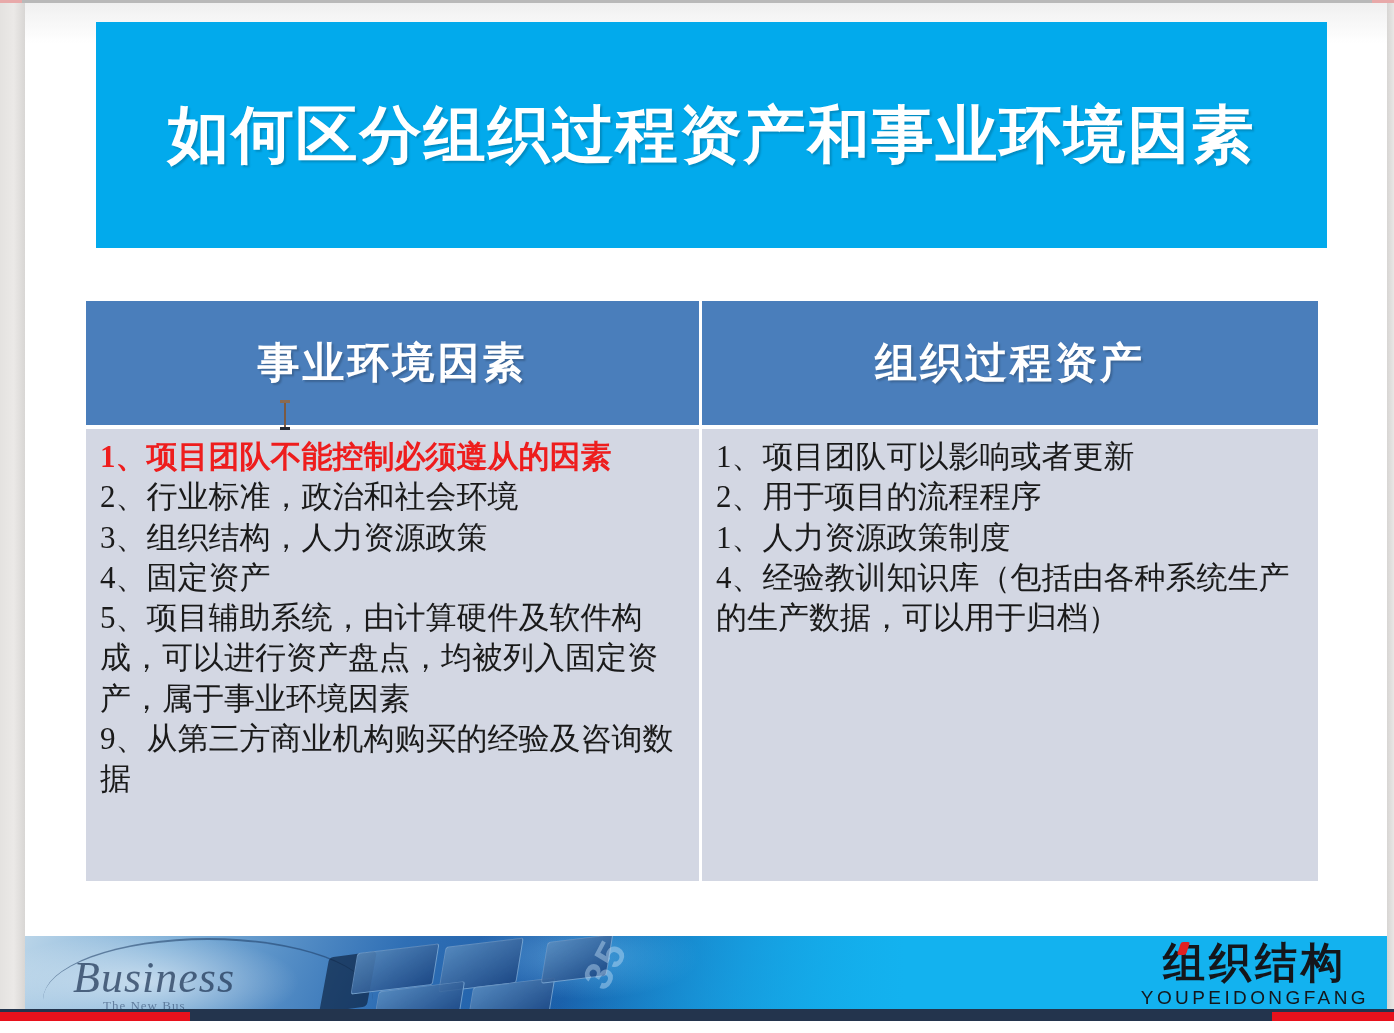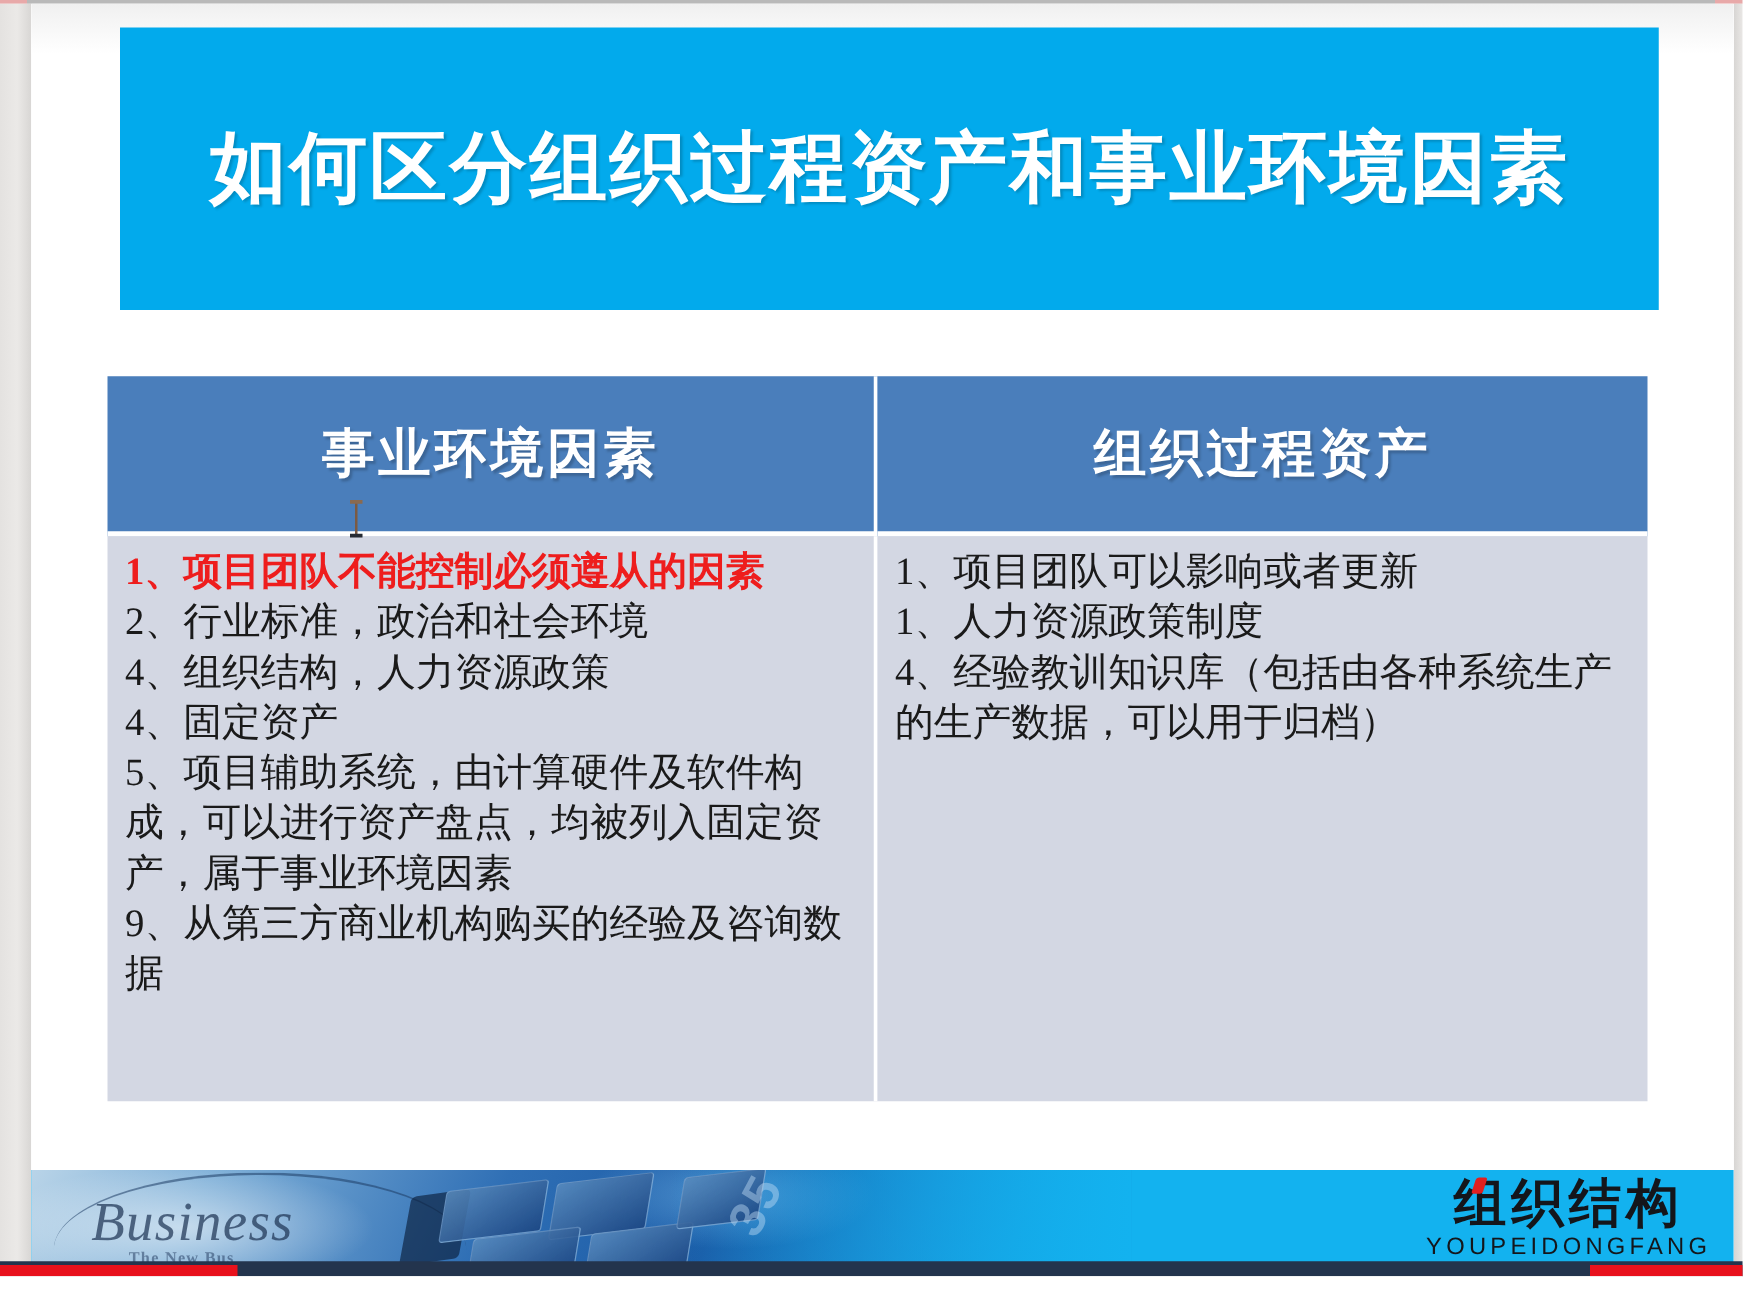--- a/index.html
+++ b/index.html
@@ -197,21 +197,20 @@
     white-space: nowrap;
   }
   #biz-sub {
     position: absolute;
     left: 78px; top: 62px;
     font-family: "Liberation Serif", "DejaVu Serif", serif;
     font-size: 13px;
     color: rgba(40,64,100,0.55);
     letter-spacing: 1px;
     white-space: nowrap;
-    font-weight: bold;
   }
   #num-35 {
     position: absolute;
     left: 556px; top: 6px;
     font-family: "Liberation Sans", sans-serif;
     font-size: 40px;
     font-weight: 700;
     color: rgba(190,220,245,0.45);
     transform: rotate(-62deg);
     letter-spacing: 2px;
@@ -296,28 +295,29 @@
         <span class="hdr-text">事业环境因素</span>
       </div>
 
       <div class="hdr-cell last">
         <span class="hdr-text">组织过程资产</span>
       </div>
 
       <div class="body-cell">
         <p class="bullet red">1、项目团队不能控制必须遵从的因素</p>
         <p class="bullet">2、行业标准，政治和社会环境</p>
-        <p class="bullet">4、组织结构，人力资源政策</p>
+        <p class="bullet">3、组织结构，人力资源政策</p>
         <p class="bullet">4、固定资产</p>
         <p class="bullet">5、项目辅助系统，由计算硬件及软件构成，可以进行资产盘点，均被列入固定资产，属于事业环境因素</p>
         <p class="bullet">9、从第三方商业机构购买的经验及咨询数据</p>
       </div>
 
       <div class="body-cell last">
         <p class="bullet">1、项目团队可以影响或者更新</p>
+        <p class="bullet">2、用于项目的流程程序</p>
         <p class="bullet">1、人力资源政策制度</p>
         <p class="bullet">4、经验教训知识库（包括由各种系统生产的生产数据，可以用于归档）</p>
       </div>
 
     </div>
 
     <div id="text-caret"></div>
 
     <div id="footer">
       <div id="footer-photo">

